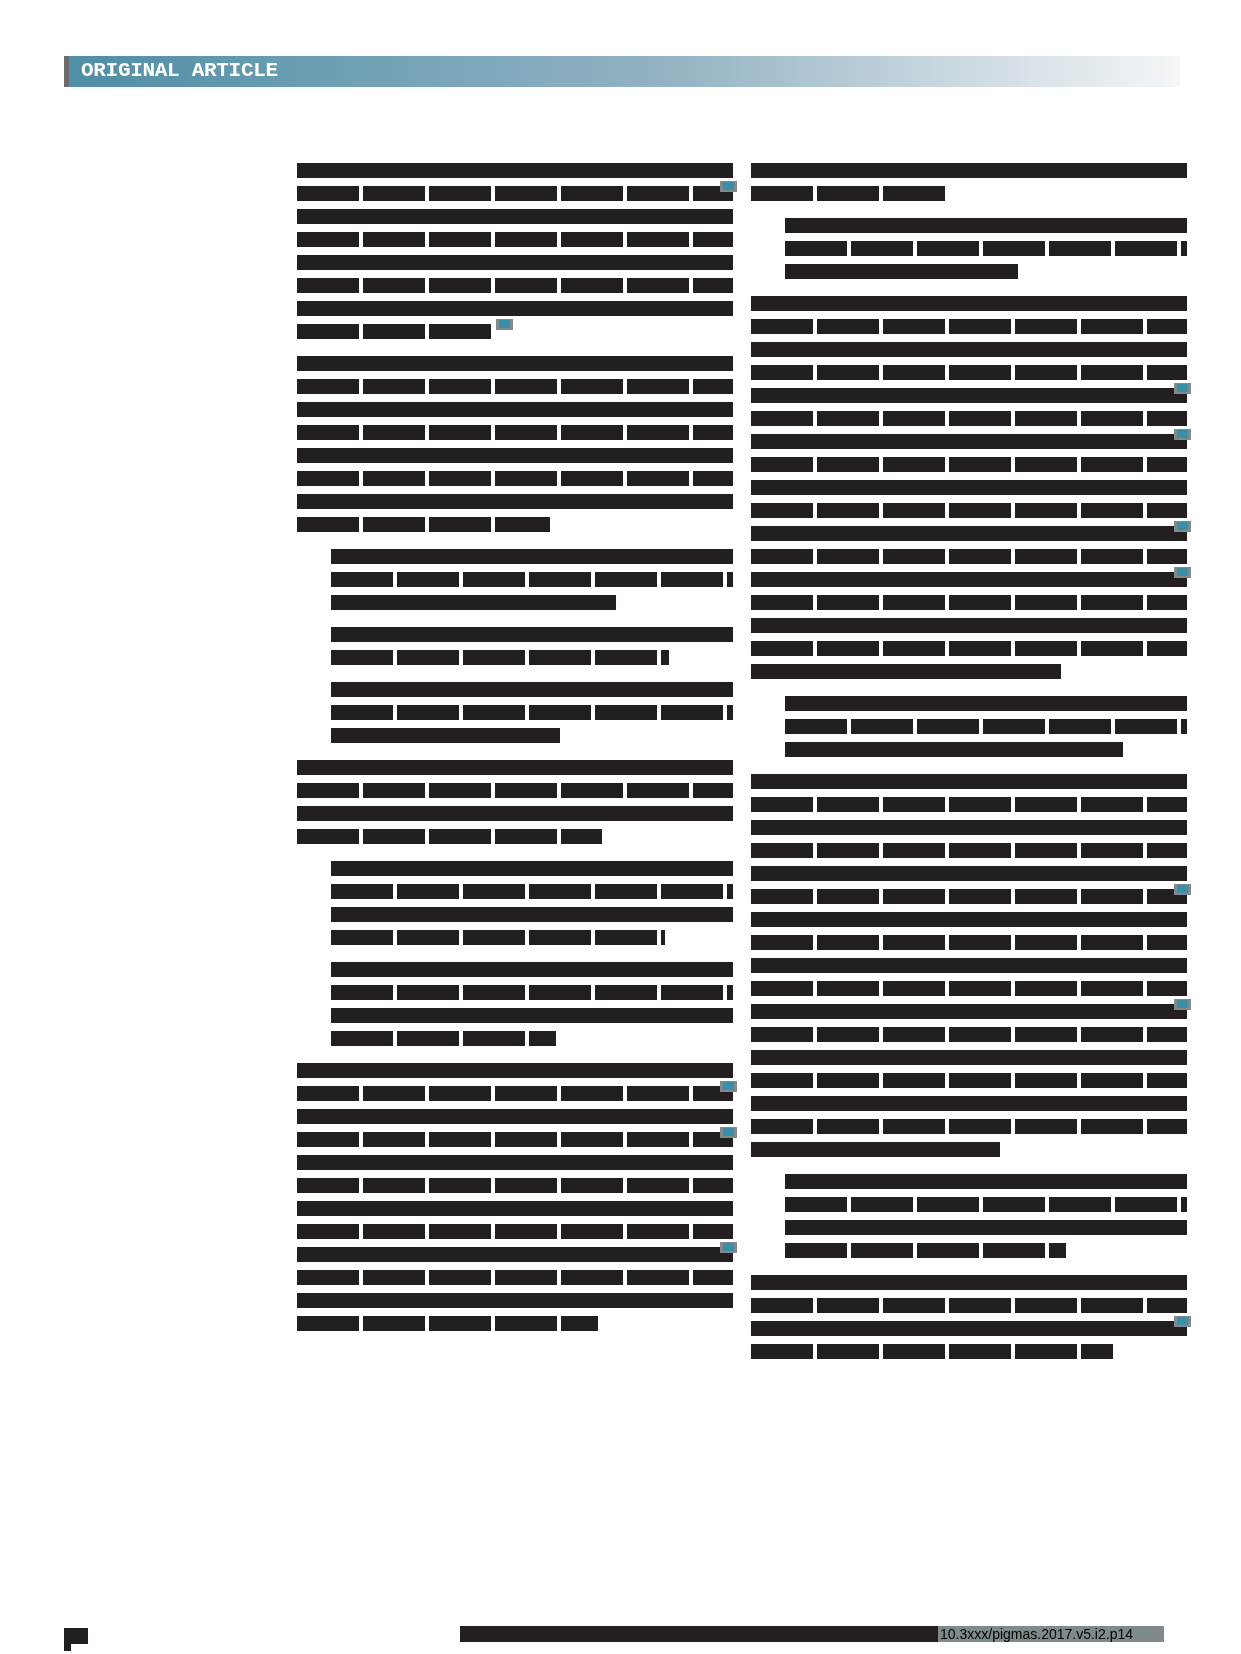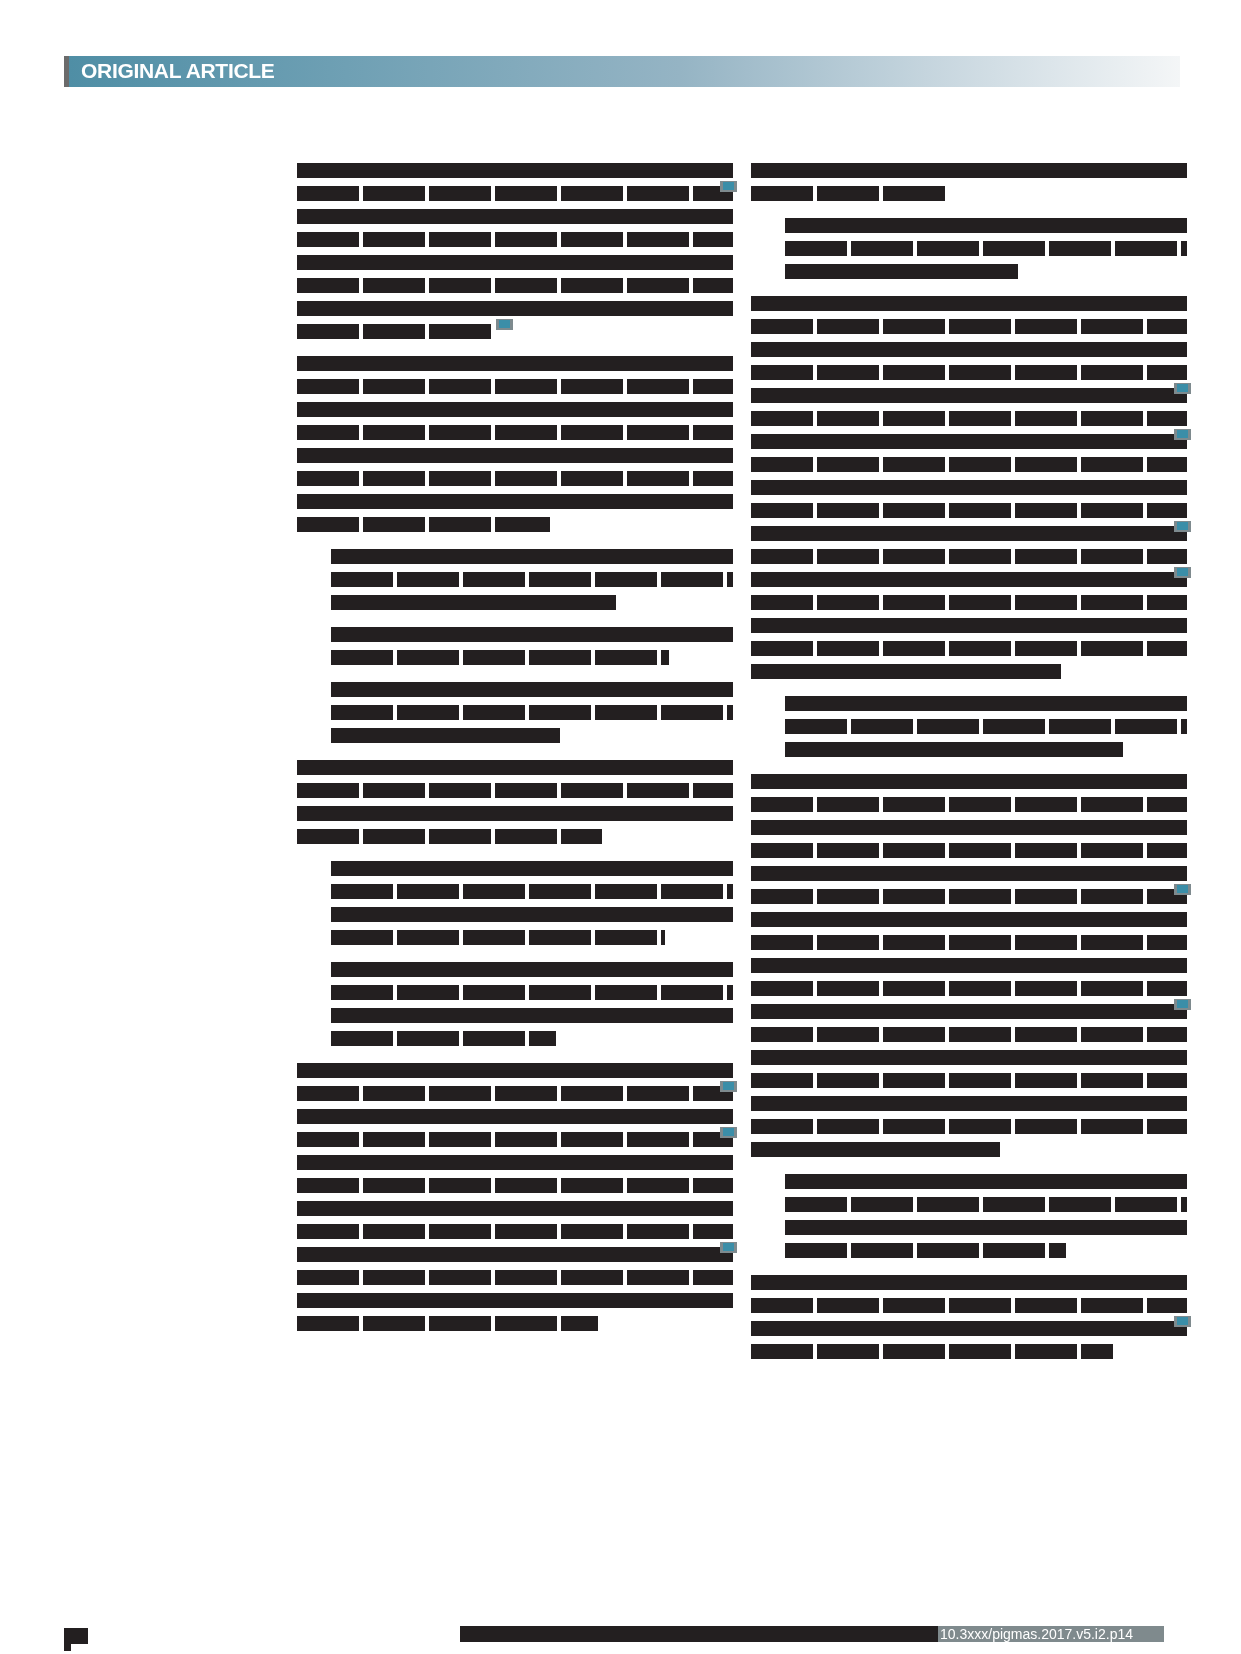--- a/index.html
+++ b/index.html
@@ -3,39 +3,39 @@
 <meta charset="utf-8">
 <style>
   html, body { margin: 0; padding: 0; background: #ffffff; }
   body { width: 1241px; height: 1654px; position: relative; overflow: hidden;
          font-family: "DejaVu Serif", serif; }
 
   .header-bar { position: absolute; left: 64px; top: 56px; width: 1116px; height: 31px;
     background: linear-gradient(to right, #4f8ea5 0%, #6fa0b4 25%, #95b4c4 55%, #cbd9e1 80%, #f4f6f7 100%);
     border-left: 5px solid #6b6b6b; box-sizing: border-box; }
   .header-title { position: absolute; left: 12px; top: 3px; color: #ffffff; font-weight: bold;
-    font-family: Liberation Sans, sans-serif; font-size: 21px; letter-spacing: -0.3px; white-space: nowrap; }
+    font-family: Liberation Mono, monospace; font-size: 21px; letter-spacing: -0.3px; white-space: nowrap; }
 
   .column { position: absolute; top: 163px; }
   .col-left { left: 297px; width: 436px; }
   .col-right { left: 751px; width: 436px; }
 
   .block { position: relative; margin-bottom: 17px; }
   .block.indent { margin-left: 34px; }
   .line { height: 15px; margin-bottom: 8px; background: #231f20; position: relative; }
   .line.gap { background: repeating-linear-gradient(90deg, #231f20 0 62px, #ffffff 62px 66px); }
   .cite { position: absolute; top: -5px; width: 17px; height: 11px; background: #7e8a8e; }
   .cite::after { content: ""; position: absolute; left: 3px; top: 1px; width: 11px; height: 8px; background: #3b8ea8; }
 
   .footer { position: absolute; top: 1625px; left: 0; width: 1241px; height: 20px; }
   .page-num { position: absolute; left: 64px; top: 3px; width: 24px; height: 16px; background: #231f20; }
   .page-num::after { content: ""; position: absolute; left: 0; top: 16px; width: 7px; height: 7px; background: #231f20; }
   .footer-bar { position: absolute; left: 460px; top: 1px; width: 478px; height: 16px; background: #231f20; }
   .footer-doi { position: absolute; left: 938px; top: 1px; width: 226px; height: 16px; background: #7f8a8d;
-    color: #ffffff; font-family: "Liberation Sans", sans-serif; font-size: 14px; line-height: 16px;
+    color: #000000; font-family: "Liberation Sans", sans-serif; font-size: 14px; line-height: 16px;
     white-space: nowrap; overflow: hidden; padding-left: 2px; box-sizing: border-box; }
 </style>
 </head>
 <body>
 
 <div class="header-bar">
   <span class="header-title">ORIGINAL ARTICLE</span>
 </div>
 
 <div class="column col-left">

